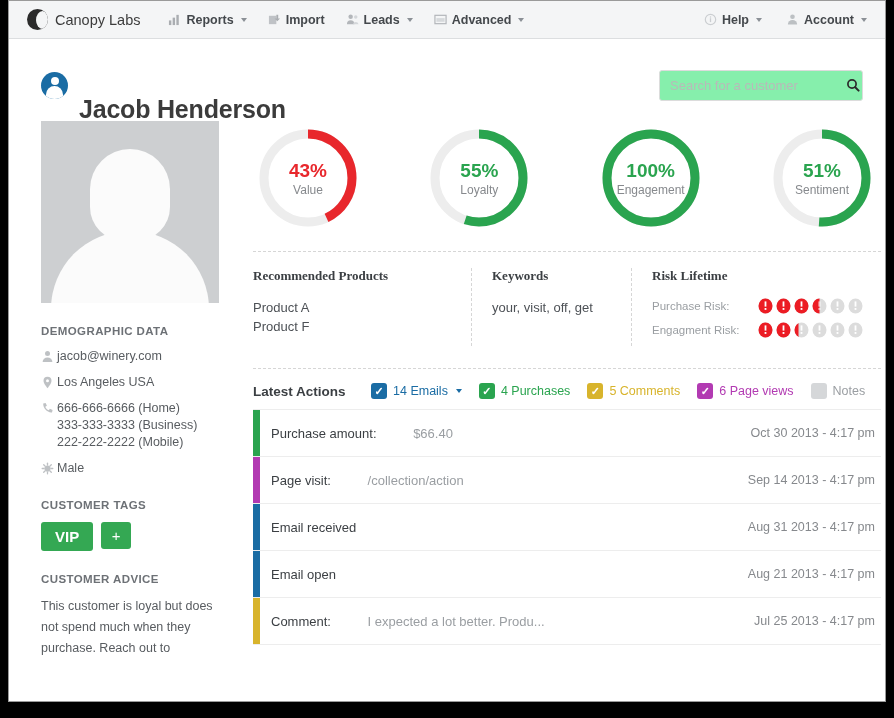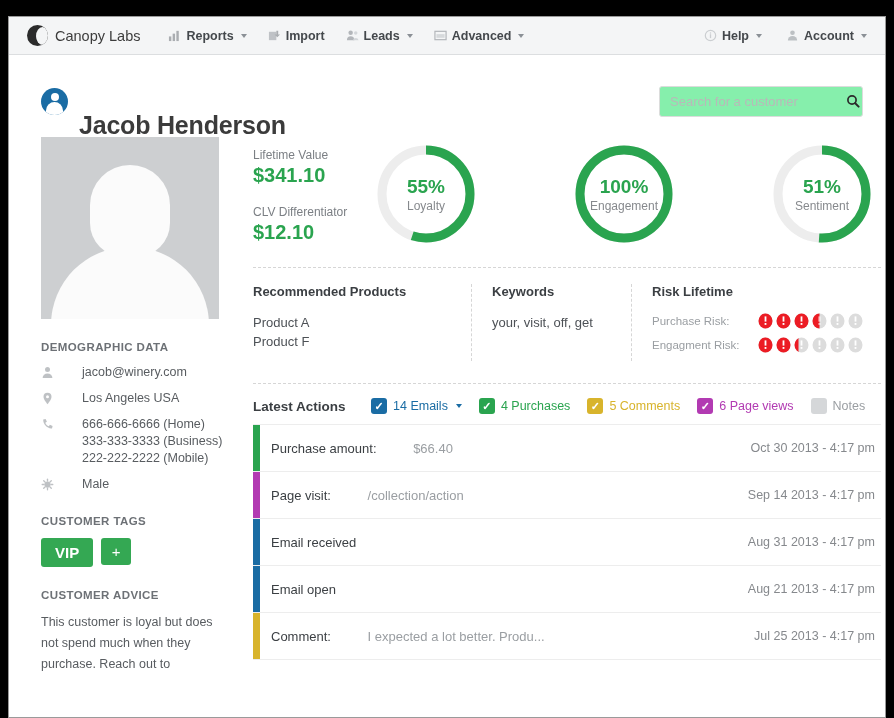--- a/index.html
+++ b/index.html
@@ -4,21 +4,21 @@
 <style>
   * { box-sizing: border-box; margin: 0; padding: 0; }
   html, body {
     width: 894px; height: 718px;
     background: #000000;
     font-family: "Liberation Sans", sans-serif;
     overflow: hidden;
   }
   .frame {
     position: absolute;
-    left: 8px; top: 16px;
+    left: 8px; top: 0;
     width: 878px; height: 702px;
     background: #ffffff;
     border: 1px solid #9a9a9a;
     overflow: hidden;
   }
 
   
   .navbar {
     height: 38px;
     background: #f4f5f6;
@@ -105,21 +105,21 @@
   }
   .photo::after {
     content: ""; position: absolute; left: 50%; top: 110px;
     transform: translateX(-50%);
     width: 158px; height: 90px; border-radius: 78px 78px 0 0; background: #fbfbfb;
   }
   .side-h {
     font-size: 11.5px; font-weight: bold; color: #6d7176;
     letter-spacing: .4px; margin: 22px 0 11px;
   }
-  .demo-row { display: flex; gap: 28px; margin-bottom: 9px; align-items: flex-start; }
+  .demo-row { display: flex; gap: 3px; margin-bottom: 9px; align-items: flex-start; }
   .demo-ico { width: 13px; flex: none; padding-top: 2px; opacity: .55; }
   .demo-txt { font-size: 12.5px; color: #585c60; line-height: 17px; }
   .tags { display: flex; gap: 8px; }
   .tag {
     background: #34a853; color: #fff;
     font-size: 15px; font-weight: bold;
     padding: 6px 14px; border-radius: 3px; cursor: pointer;
   }
   .tag-add {
     background: #34a853; color: #fff; font-size: 15px;
@@ -144,21 +144,21 @@
   .donut-pct { font-size: 19px; font-weight: bold; }
   .donut-lbl { font-size: 12px; color: #86898d; }
 
   .hr { border-top: 1px dashed #d6d6d6; margin: 18px 0 0; }
 
   .trio { display: flex; padding: 16px 0 4px; }
   .trio-col { padding-right: 18px; }
   .trio-col.c1 { width: 218px; }
   .trio-col.c2 { width: 160px; border-left: 1px dashed #d6d6d6; padding-left: 20px; }
   .trio-col.c3 { flex: 1; border-left: 1px dashed #d6d6d6; padding-left: 20px; }
-  .trio-h { font-size: 13px; font-weight: bold; color: #3b3f43; margin-bottom: 14px; }
+  .trio-h { font-size: 13px; font-weight: bold; color: #3b3f43; margin-bottom: 14px; font-family: Liberation Serif, serif; }
   .trio-txt { font-size: 13px; color: #4d5156; line-height: 19px; }
   .risk-row { display: flex; align-items: center; margin-bottom: 8px; }
   .risk-lbl { font-size: 11.5px; color: #9a9ea2; width: 106px; }
   .risk-dots { display: flex; gap: 3px; }
   .rdot { width: 15px; height: 16px; position: relative; }
 
   
   .actions-head { display: flex; align-items: center; padding: 14px 0 10px; }
   .actions-title { font-size: 13.5px; font-weight: bold; color: #3b3f43; width: 118px; }
   .filters { display: flex; align-items: center; gap: 17px; }
@@ -322,28 +322,32 @@
         <div class="tag-add">+</div>
       </div>
 
       <div class="side-h">CUSTOMER ADVICE</div>
       <div class="advice">This customer is loyal but does not spend much when they purchase. Reach out to</div>
     </div>
 
     <div class="mainpane">
 
       <div class="metrics">
-        <div class="clv">
-          <div class="clv-lbl">Lifetime Value</div>
-          <div class="clv-val">$341.10</div>
-          <div class="clv-lbl">CLV Differentiator</div>
-          <div class="clv-val" style="margin-bottom:0">$12.10</div>
-        </div>
 
         <div class="donuts" id="donuts">
+            <div class="donut">
+    <svg width="110" height="110" viewBox="0 0 110 110">
+      <circle cx="55" cy="55" r="44" fill="none" stroke="#ededed" stroke-width="9"></circle>
+      <circle cx="55" cy="55" r="44" fill="none" stroke="#e8272c" stroke-width="9" stroke-dasharray="118.87786601183775 157.58228750406403" transform="rotate(-90 55 55)"></circle>
+    </svg>
+    <div class="donut-ctr">
+      <div class="donut-pct" style="color:#e8272c">43%</div>
+      <div class="donut-lbl">Value</div>
+    </div>
+  </div>
             <div class="donut">
     <svg width="110" height="110" viewBox="0 0 110 110">
       <circle cx="55" cy="55" r="44" fill="none" stroke="#ededed" stroke-width="9"></circle>
       <circle cx="55" cy="55" r="44" fill="none" stroke="#2aa44f" stroke-width="9" stroke-dasharray="152.05308443374597 124.4070690821558" transform="rotate(-90 55 55)"></circle>
     </svg>
     <div class="donut-ctr">
       <div class="donut-pct" style="color:#2aa44f">55%</div>
       <div class="donut-lbl">Loyalty</div>
     </div>
   </div>

